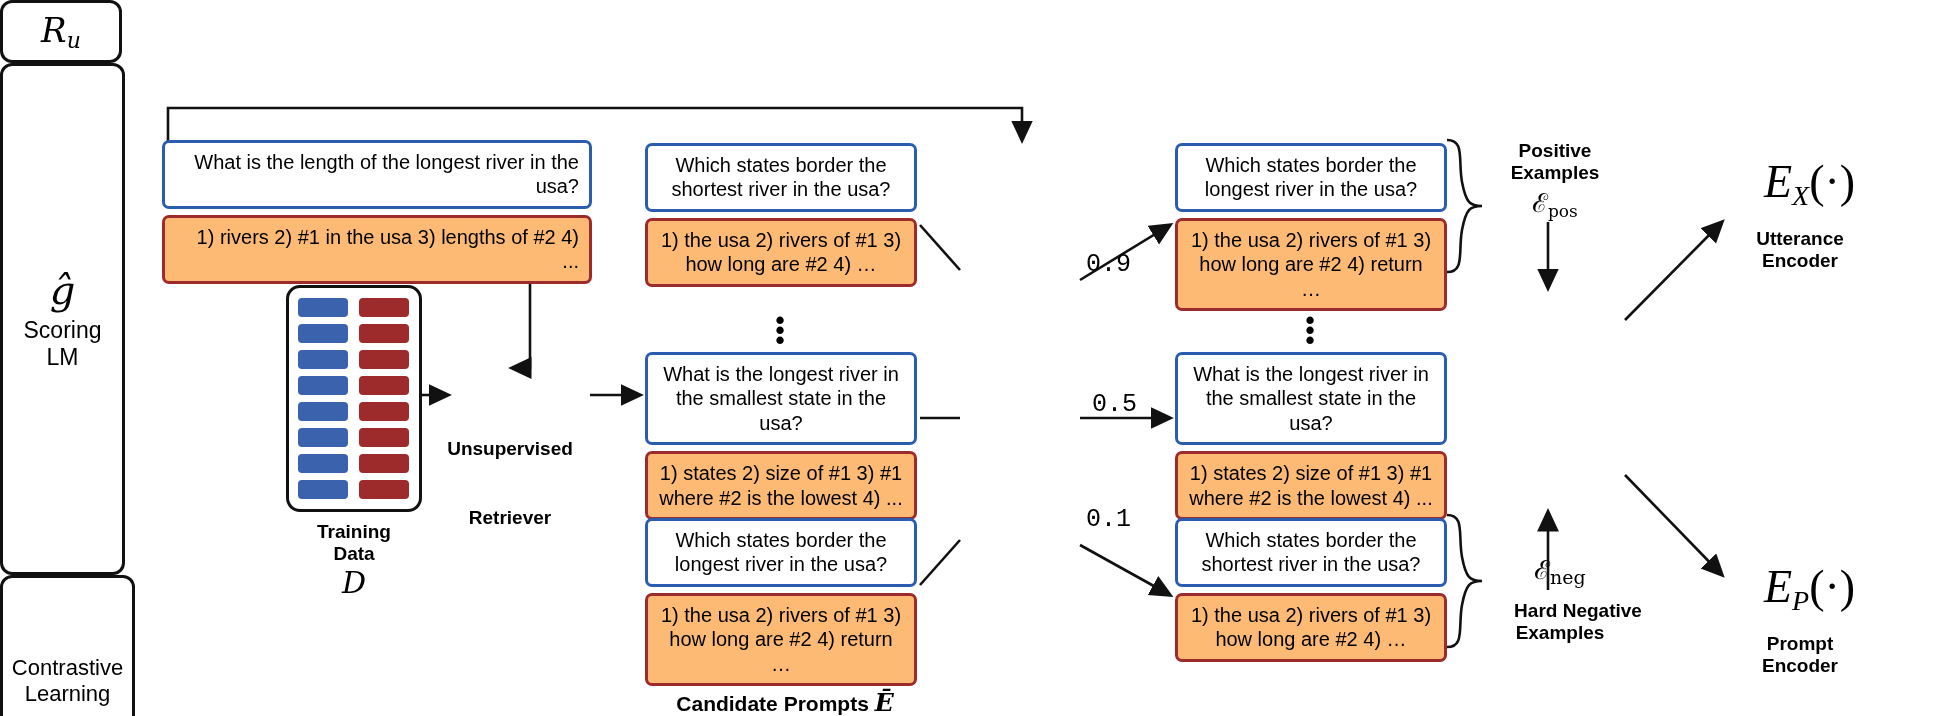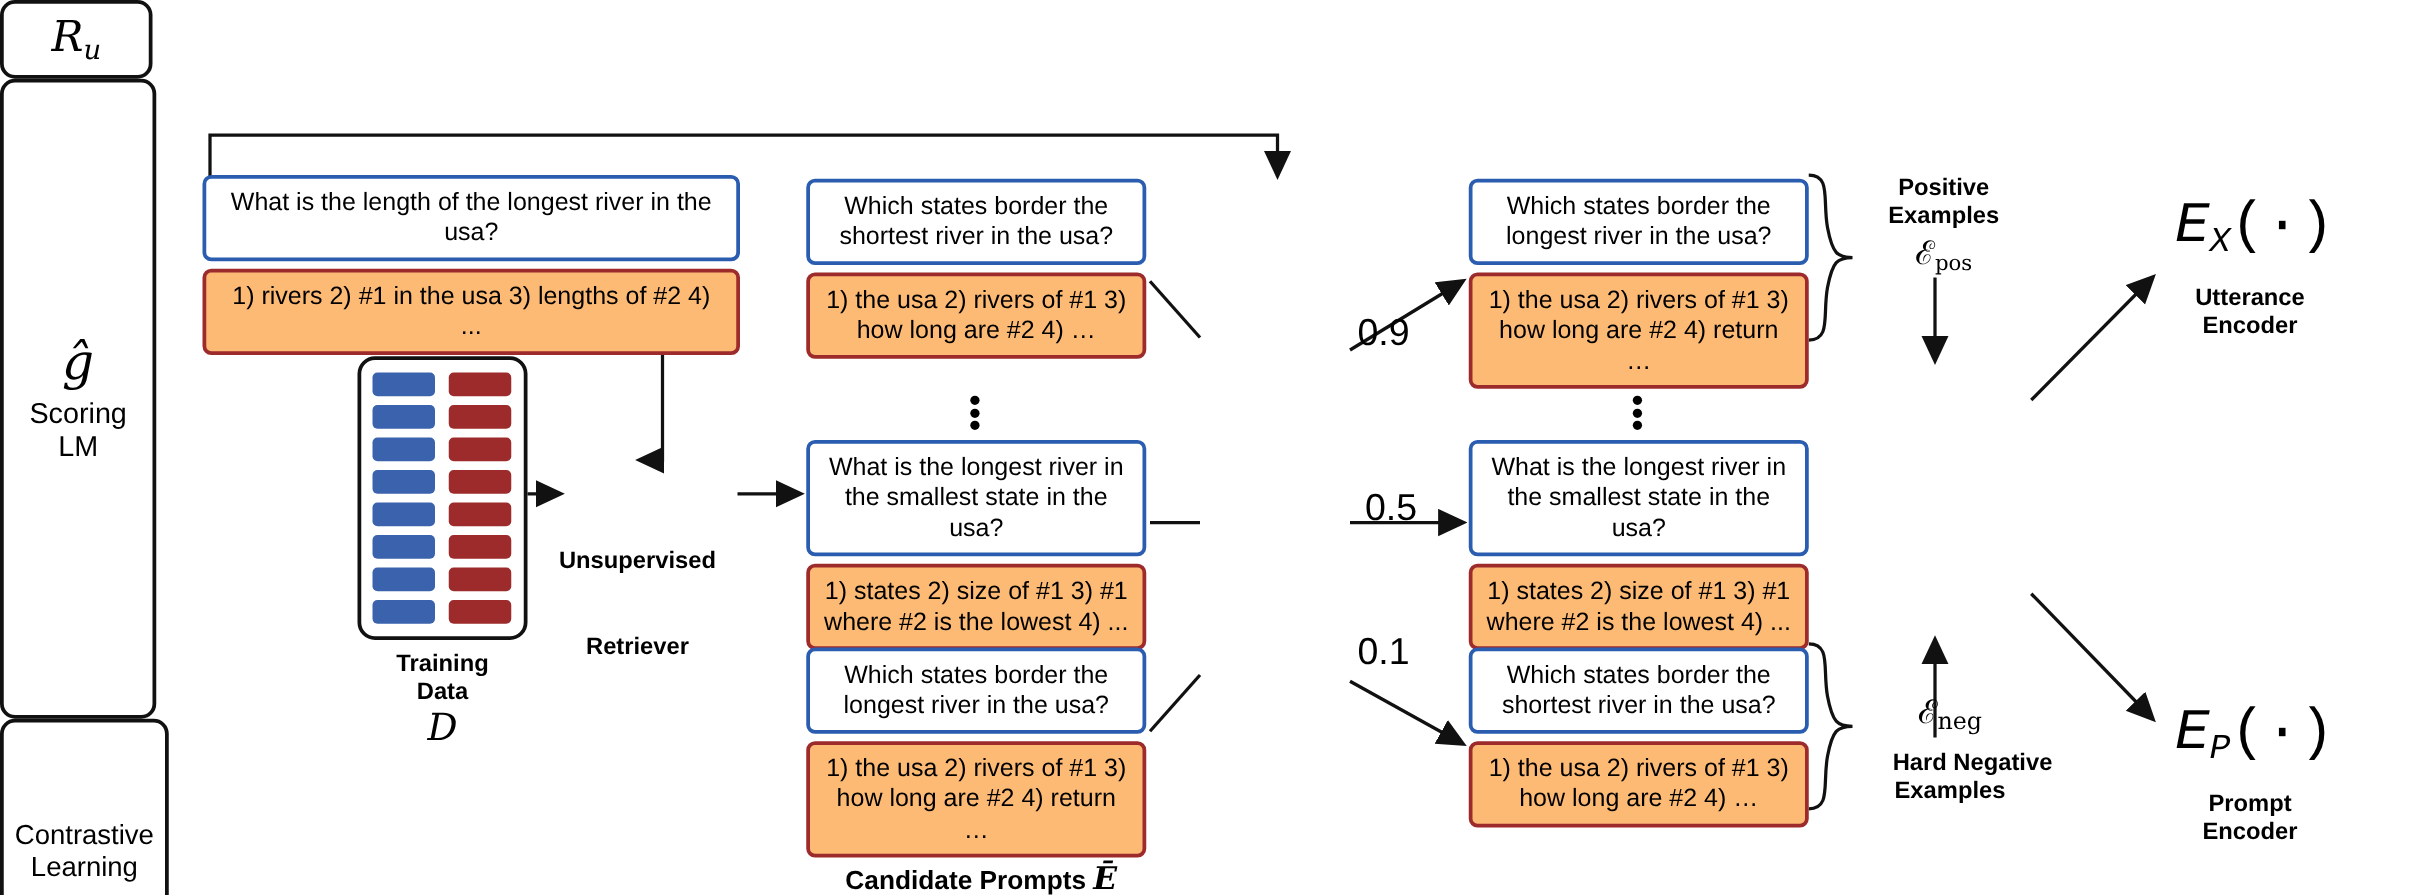--- a/index.html
+++ b/index.html
@@ -35,21 +35,21 @@
     border: 3px solid #9e2b2b;
     border-radius: 7px;
     background: #fdba74;
     box-sizing: border-box;
     font-size: 20px;
     line-height: 1.22;
     padding: 7px 10px;
     text-align: center;
     margin-top: 6px;
   }
-  .utt.left, .prog.left { text-align: center; }
+  .utt.left, .prog.left { text-align: right; }
 
   
   .plainbox {
     border: 3px solid #111;
     border-radius: 12px;
     background: #fff;
     box-sizing: border-box;
     display: flex;
     align-items: center;
     justify-content: center;
@@ -101,27 +101,28 @@
 
   svg.overlay {
     position: absolute;
     left: 0; top: 0;
     width: 1946px;
     height: 716px;
     pointer-events: none;
   }
   .score {
     position: absolute;
-    font-size: 30px;
-    font-family: Liberation Sans, sans-serif;
+    font-size: 25px;
+    font-family: Liberation Mono, monospace;
   }
   .bigmath {
     position: absolute;
-    font-family: Liberation Mono, monospace;
+    font-family: Liberation Serif, serif;
     font-style: italic;
+    margin-left: 24px;
   }
 </style>
 </head>
 <body>
 
 <div id="stage">
 
   <svg class="overlay" viewBox="0 0 1946 716">
     <defs>
       <marker id="ah" markerWidth="9" markerHeight="9" refX="7.5" refY="4.2" orient="auto">

